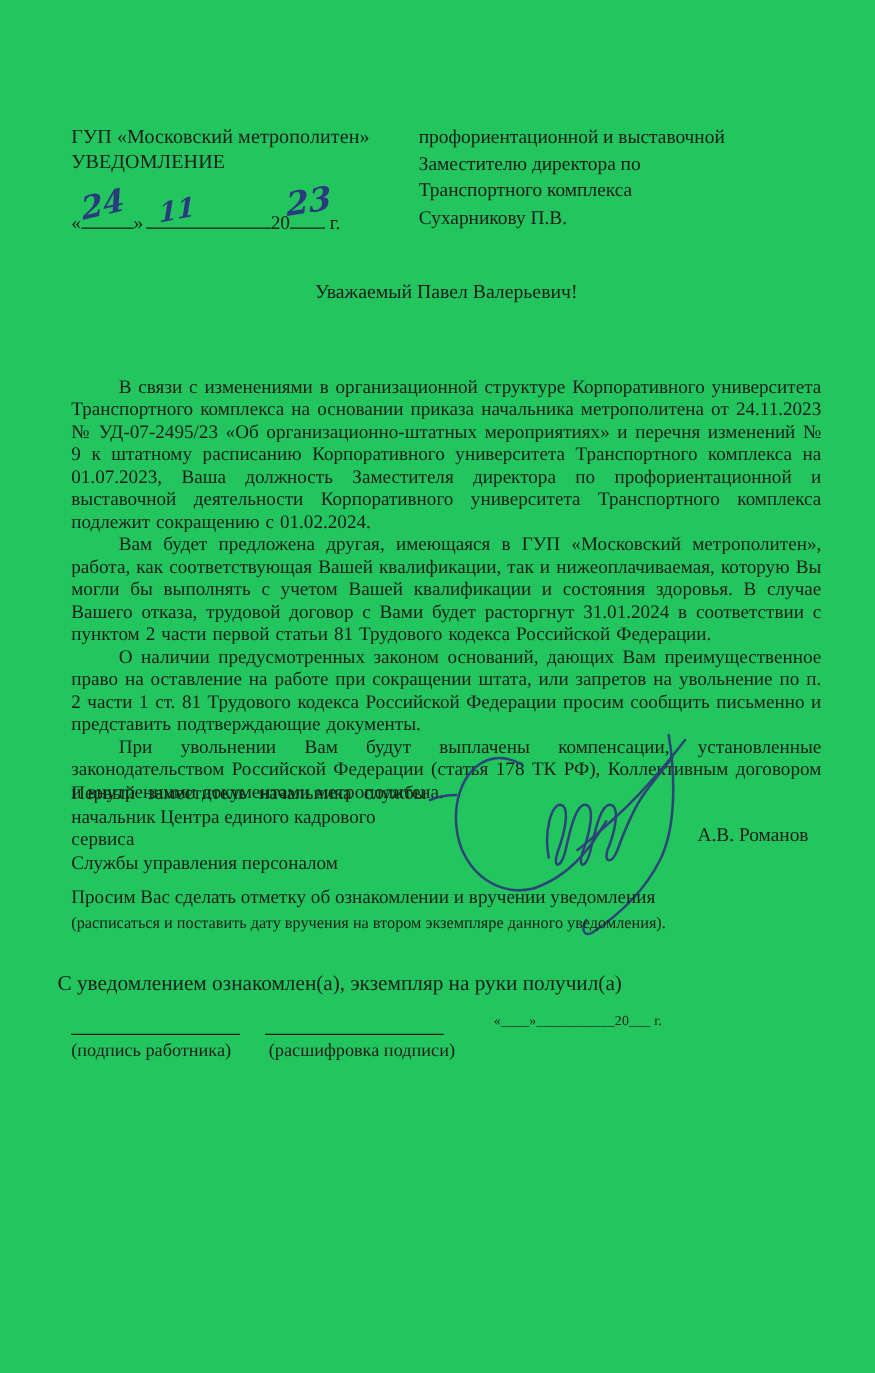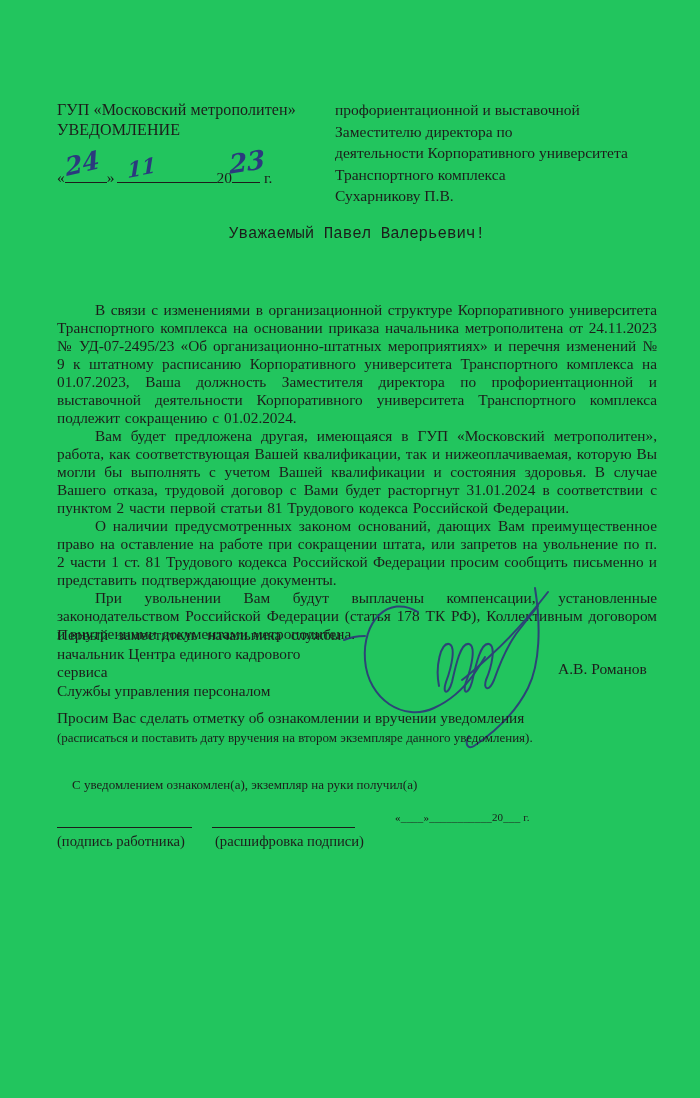--- a/index.html
+++ b/index.html
@@ -21,34 +21,34 @@
   .dl-b3{width:28px;}
   .hw{position:absolute;color:#2b3a7e;font-style:italic;
     font-family:"DejaVu Serif", serif;font-weight:bold;}
   .hw-day{left:8px;top:-12px;font-size:25px;transform:rotate(-13deg) skewX(-6deg);}
   .hw-month{left:70px;top:-6px;font-size:21px;transform:rotate(-11deg) skewX(-10deg);}
   .hw-year{left:172px;top:-14px;font-size:26px;transform:rotate(-9deg) skewX(-6deg);}
   .hdr-right{position:absolute;left:335px;top:99px;width:330px;
     font-size:15.5px;line-height:21.5px;}
   
   .salutation{position:absolute;left:57px;top:225px;width:600px;
-    text-align:center;font-size:15.8px;font-family:Liberation Mono, monospace;}
+    text-align:center;font-size:15.8px;}
   .body-text{position:absolute;left:57px;top:257px;width:600px;margin-top:44px;}
   .body-text p{margin:0;font-size:15.3px;line-height:18px;
     text-align:justify;text-indent:38px;word-spacing:1px;}
   
   .sign-titles{position:absolute;left:57px;top:626px;width:293px;
     font-size:15.3px;line-height:18.6px;}
   .sign-titles .wide{word-spacing:6px;}
   .signature-svg{position:absolute;left:342px;top:582px;width:215px;height:172px;}
   .signer-name{position:absolute;left:558px;top:660px;font-size:15.5px;}
   
   .note1{position:absolute;left:57px;top:709px;font-size:15.3px;}
   .note2{position:absolute;left:57px;top:730px;font-size:13px;}
-  .ack{position:absolute;left:72px;top:777px;font-size:13px;}
+  .ack{position:absolute;left:46px;top:777px;font-size:17px;}
   .blank-line{position:absolute;border-bottom:1.4px solid #1d1d1b;height:14px;top:813px;}
   .blank-1{left:57px;width:135px;}
   .blank-2{left:212px;width:143px;}
   .blank-label{position:absolute;top:833px;font-size:14.6px;}
   .lab-1{left:57px;}
   .lab-2{left:215px;}
   .ack-date{position:absolute;left:395px;top:811px;font-size:11px;
     letter-spacing:.2px;white-space:nowrap;}
 </style>
 </head>
@@ -65,21 +65,20 @@
     <div class="dl-row"><span>«</span><span class="dl-blank dl-b1"></span><span>»</span><span class="dl-blank dl-b2"></span><span>20</span><span class="dl-blank dl-b3"></span>&nbsp;<span>г.</span>
     </div>
     <span class="hw hw-day">24</span>
     <span class="hw hw-month">11</span>
     <span class="hw hw-year">23</span>
   </div>
 
   <div class="hdr-right">
     <div>профориентационной и выставочной</div>
     <div>Заместителю директора по</div>
-    <div>деятельности Корпоративного университета</div>
     <div>Транспортного комплекса</div>
     <div>Сухарникову П.В.</div>
   </div>
 
   <div class="salutation">Уважаемый Павел Валерьевич!</div>
 
   <div class="body-text">
     <p>В связи с изменениями в организационной структуре Корпоративного университета Транспортного комплекса на основании приказа начальника метрополитена от 24.11.2023 № УД-07-2495/23 «Об организационно-штатных мероприятиях» и перечня изменений № 9 к штатному расписанию Корпоративного университета Транспортного комплекса на 01.07.2023, Ваша должность Заместителя директора по профориентационной и выставочной деятельности Корпоративного университета Транспортного комплекса подлежит сокращению с 01.02.2024.</p>
     <p>Вам будет предложена другая, имеющаяся в ГУП «Московский метрополитен», работа, как соответствующая Вашей квалификации, так и нижеоплачиваемая, которую Вы могли бы выполнять с учетом Вашей квалификации и состояния здоровья. В случае Вашего отказа, трудовой договор с Вами будет расторгнут 31.01.2024 в соответствии с пунктом 2 части первой статьи 81 Трудового кодекса Российской Федерации.</p>
     <p>О наличии предусмотренных законом оснований, дающих Вам преимущественное право на оставление на работе при сокращении штата, или запретов на увольнение по п. 2 части 1 ст. 81 Трудового кодекса Российской Федерации просим сообщить письменно и представить подтверждающие документы.</p>

